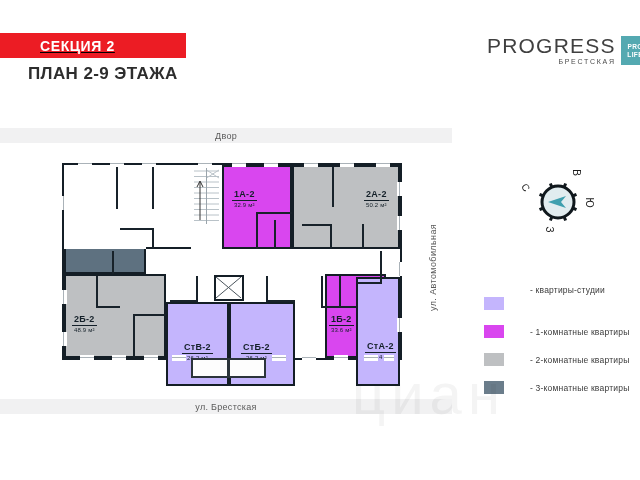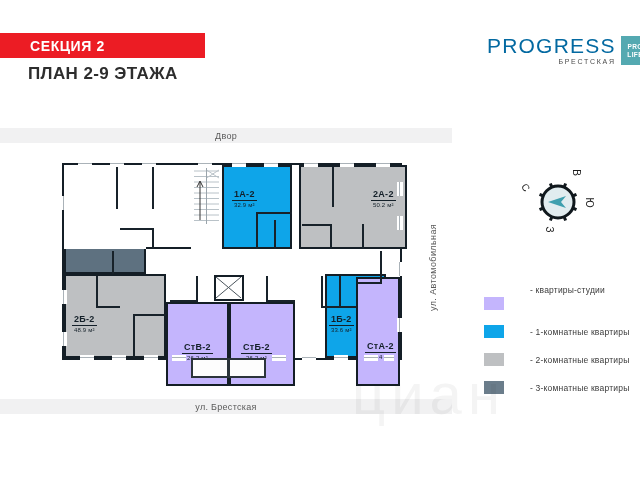--- a/index.html
+++ b/index.html
@@ -1,28 +1,28 @@
 <!DOCTYPE html>
 <html><head>
 <meta charset="utf-8">
 <style>
   html,body{margin:0;padding:0;background:#fff;}
   .canvas{position:relative;width:640px;height:480px;background:#fff;overflow:hidden;
           font-family:"Liberation Sans",sans-serif;}
 
   
-  .banner{position:absolute;left:0;top:33px;width:205px;height:25px;background:#ec1c24;
-          display:flex;align-items:center;box-sizing:border-box;padding-left:30px;}
+  .banner{position:absolute;left:0;top:33px;width:186px;height:25px;background:#ec1c24;
+          display:flex;align-items:center;box-sizing:border-box;padding-left:40px;text-decoration:underline;}
   .banner span{color:#fff;font-size:14px;font-weight:700;letter-spacing:.6px;}
   .title{position:absolute;left:28px;top:64px;font-size:17px;font-weight:700;color:#2d2d2d;letter-spacing:.4px;}
 
   
   .brand{position:absolute;left:487px;top:35px;display:flex;gap:5px;}
   .brand-text{display:flex;flex-direction:column;align-items:flex-end;}
-  .brand-name{font-size:21px;color:#0369a1;letter-spacing:1.2px;font-weight:400;line-height:1;text-align:center;}
+  .brand-name{font-size:21px;color:#404040;letter-spacing:1.2px;font-weight:400;line-height:1;text-align:center;}
   .brand-loc{font-size:7px;color:#4a4a4a;letter-spacing:1.7px;margin-top:2px;}
   .brand-badge{width:29px;height:29px;background:#54a9b1;margin-top:1px;display:flex;flex-direction:column;
                align-items:center;justify-content:center;line-height:1.15;}
   .brand-badge span{color:#fff;font-size:6.5px;font-weight:700;letter-spacing:.4px;}
 
   
   .strip{position:absolute;left:0;width:452px;height:15px;background:#f1f1f2;display:flex;
          align-items:center;justify-content:center;}
   .strip span{font-size:9px;color:#5a5a5a;letter-spacing:.3px;}
   .strip-top{top:128px;}
@@ -30,27 +30,27 @@
   .street-right{position:absolute;left:424px;top:195px;width:18px;height:145px;display:flex;
                 align-items:center;justify-content:center;font-size:9px;color:#5a5a5a;
                 writing-mode:vertical-rl;transform:rotate(180deg);letter-spacing:.4px;}
 
   
   .plan{position:absolute;inset:0;}
   .base{position:absolute;left:62px;top:163px;width:340px;height:197px;background:#fff;
         border:2px solid #141e26;box-sizing:border-box;}
   .unit{position:absolute;box-sizing:border-box;border:2.5px solid #141e26;}
   .cat-st{background:#c4b5fd;margin-top:28px;}
-  .cat-1k{background:#0ea5e9;}
+  .cat-1k{background:#d946ef;}
   .cat-2k{background:#bec0c2;}
   .cat-3k{background:#5e7180;}
   .u-3a{left:64px;top:165px;width:127px;height:84px;border-bottom:none;}
   .u-3a-annex{left:64px;top:249px;width:82px;height:25px;border-top:none;}
   .u-1a2{left:222px;top:165px;width:70px;height:84px;}
-  .u-2a2{left:299px;top:165px;width:108px;height:84px;}
+  .u-2a2{left:292px;top:165px;width:108px;height:84px;}
   .u-2b2{left:64px;top:274px;width:102px;height:84px;}
   .u-stv2{left:166px;top:274px;width:63px;height:84px;}
   .u-stb2{left:229px;top:274px;width:66px;height:84px;}
   .u-1b2{left:295px;top:274px;width:61px;height:84px;margin-left:30px;}
   .u-sta2{left:356px;top:249px;width:44px;height:109px;}
   .ws{position:absolute;background:#141e26;}
   .iw{position:absolute;display:block;background:#18222a;}
   .win-h{position:absolute;display:block;width:14px;height:6px;
          background:linear-gradient(to bottom,#fff 0 2px,#aab2b8 2px 3px,#fff 3px);}
   .win-v{position:absolute;display:block;width:6px;height:14px;

